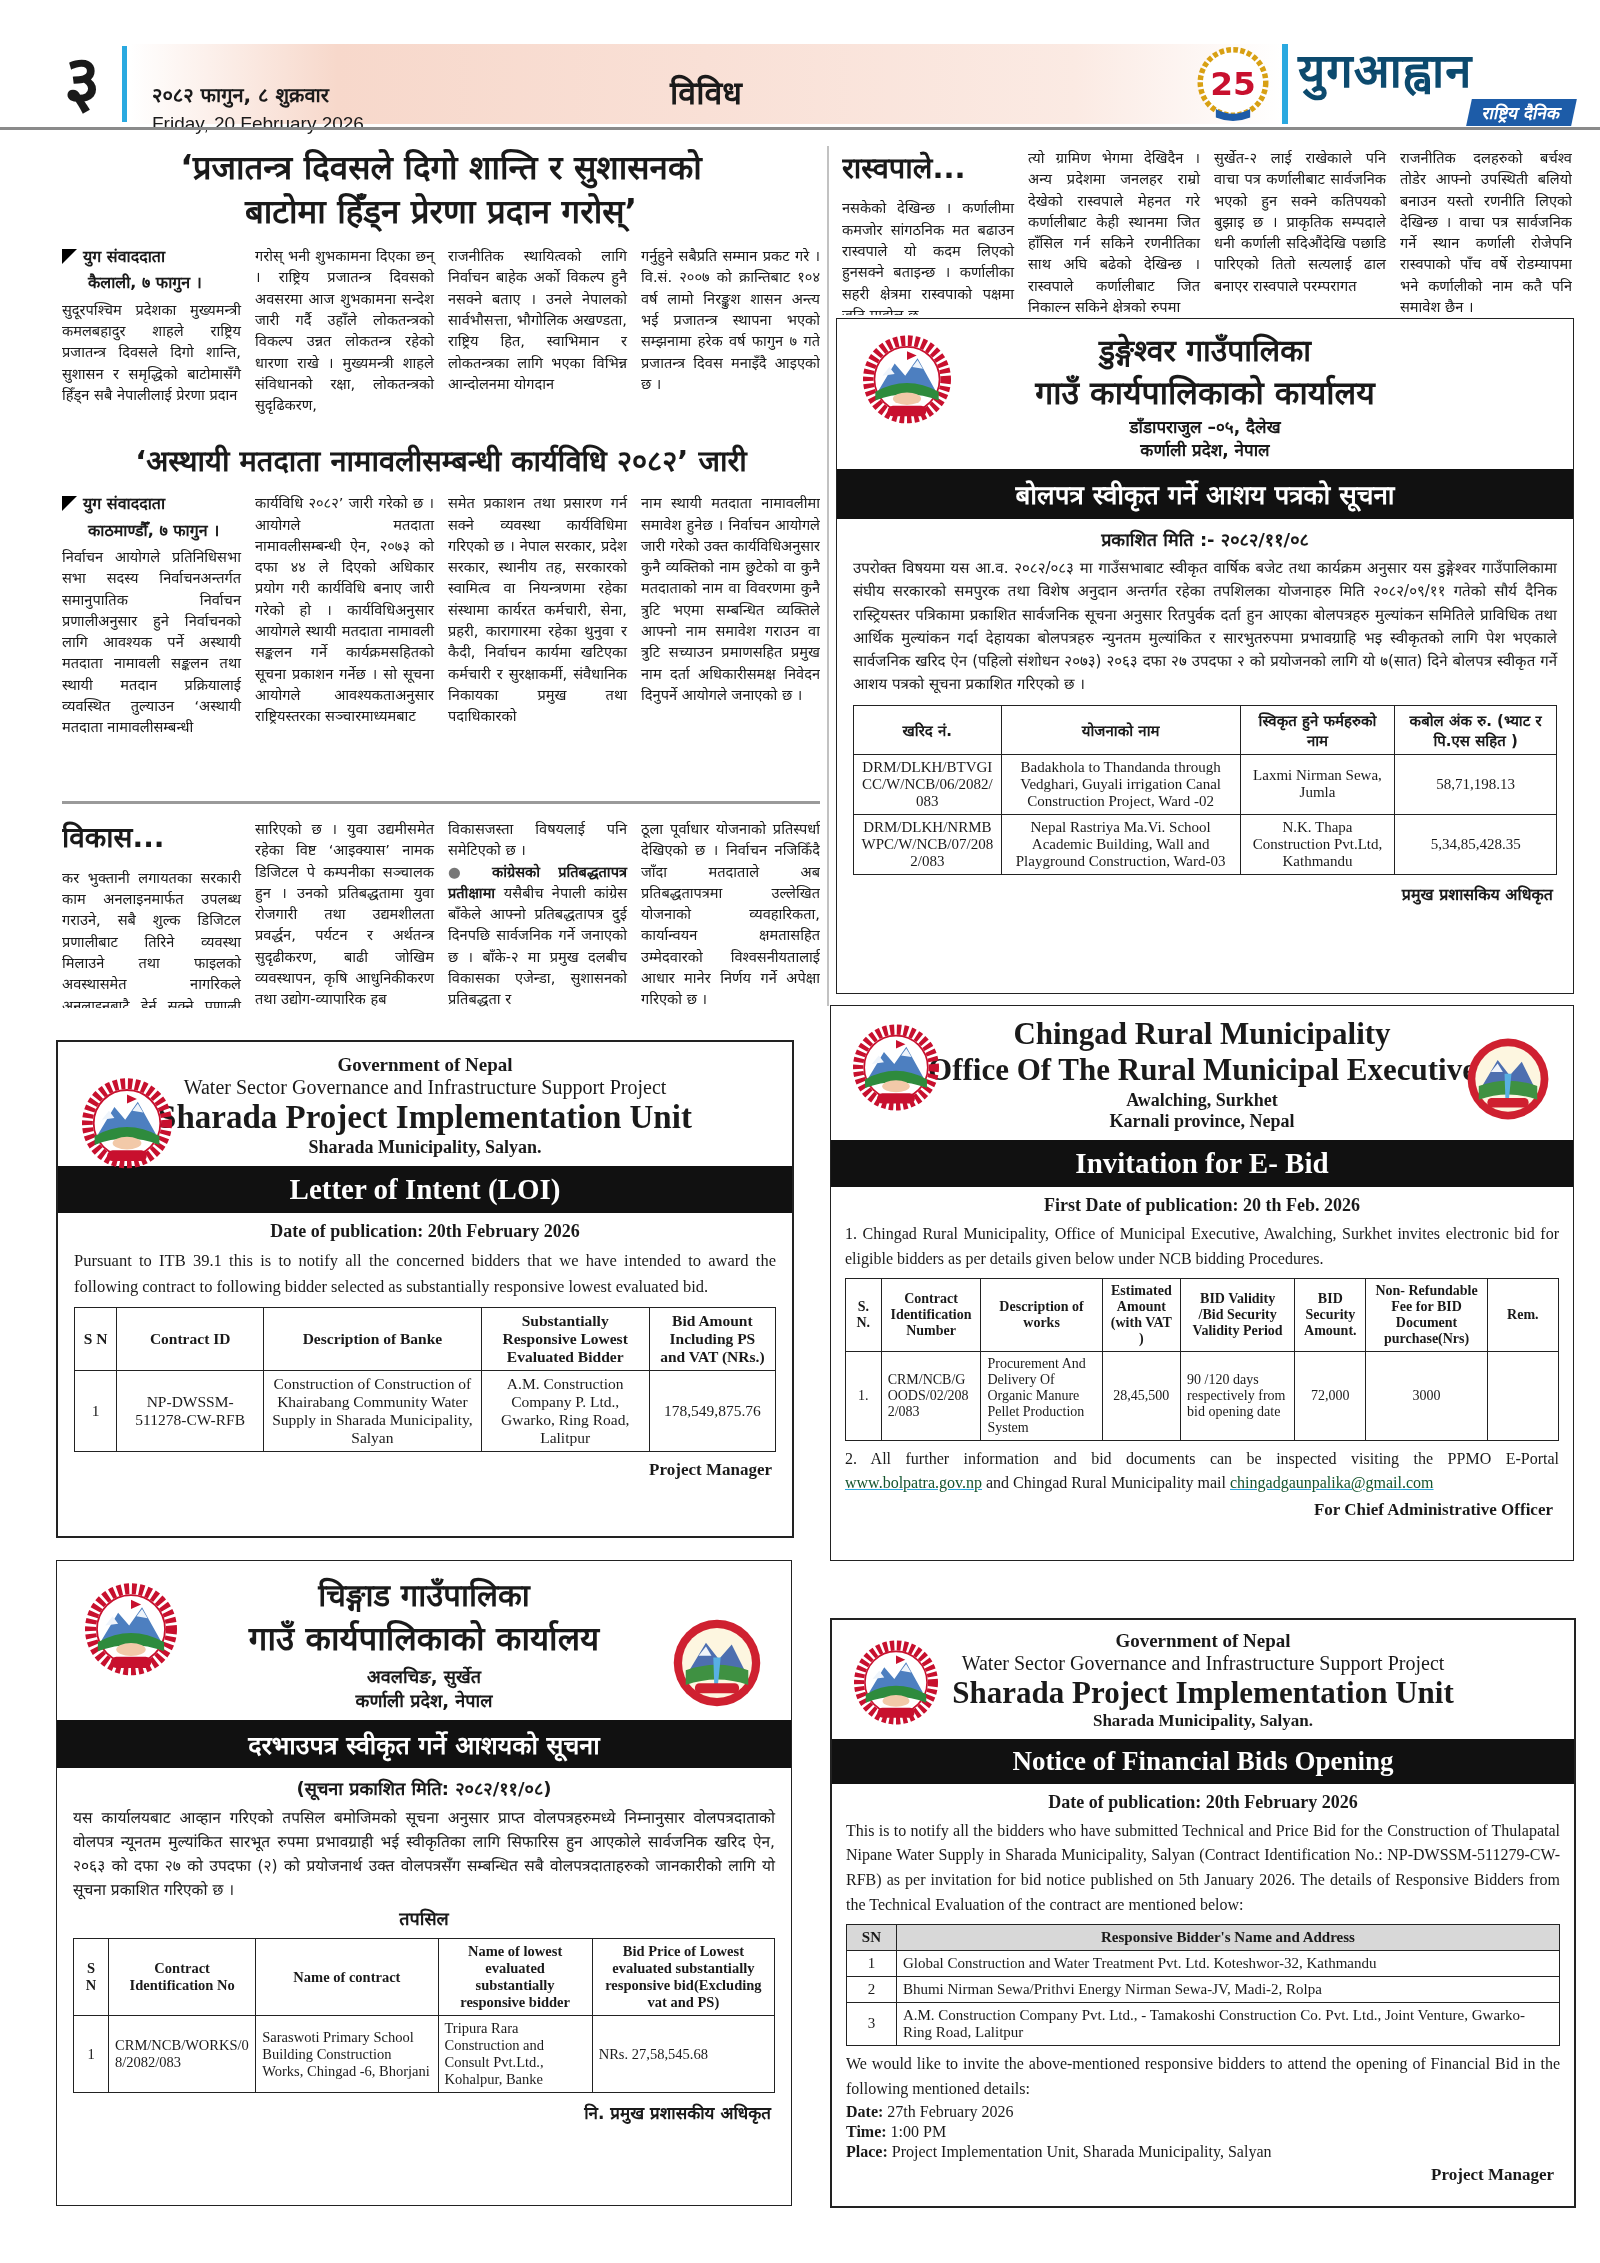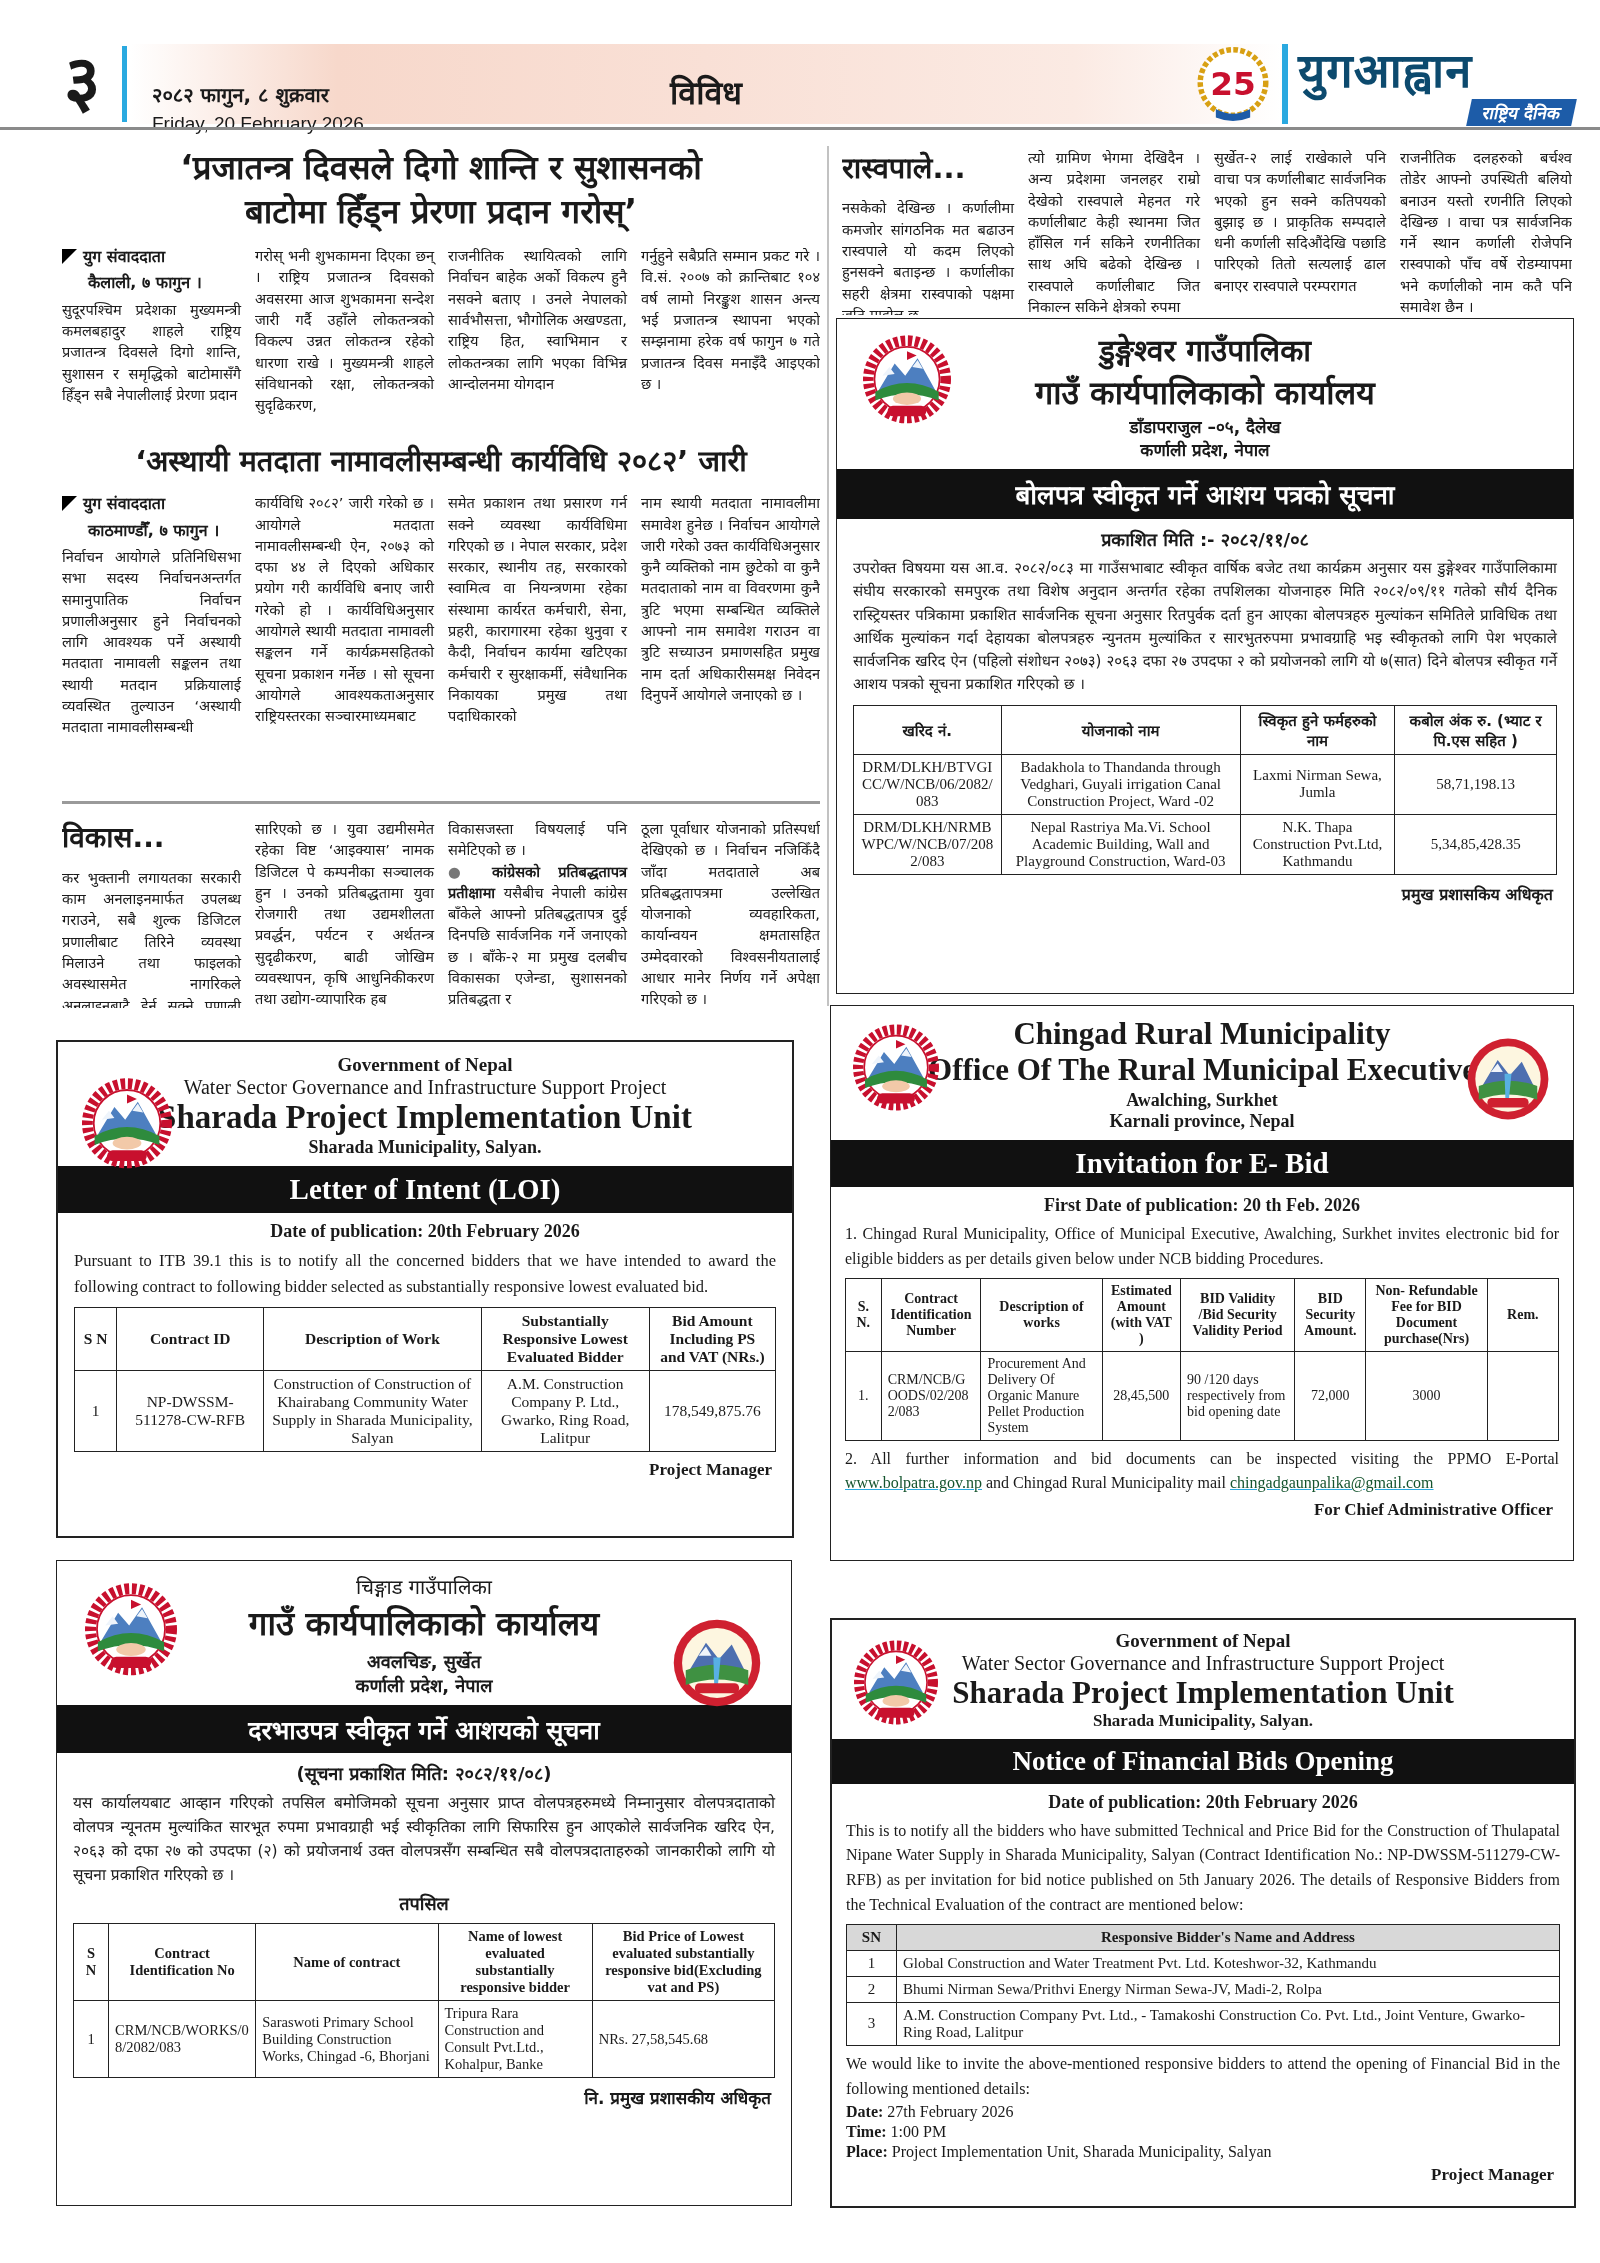--- a/index.html
+++ b/index.html
@@ -236,21 +236,21 @@
           <col style="width:6%">
           <col style="width:21%">
           <col style="width:31%">
           <col style="width:24%">
           <col style="width:18%">
         </colgroup>
       <tbody>
           <tr>
         <th>S N</th>
         <th>Contract ID</th>
-        <th>Description of Work</th>
+        <th>Description of Banke</th>
         <th>Substantially Responsive Lowest Evaluated Bidder</th>
         <th>Bid Amount Including PS and VAT (NRs.)</th>
       </tr>
       <tr>
         <td>1</td>
         <td>NP-DWSSM-511278-CW-RFB</td>
         <td>Construction of Construction of Khairabang Community Water Supply in Sharada Municipality, Salyan</td>
         <td>A.M. Construction Company P. Ltd., Gwarko, Ring Road, Lalitpur</td>
         <td>178,549,875.76</td>
       </tr>
@@ -260,21 +260,21 @@
   </div>
 
   <div class="abs nbox" style="left:56px;top:1560px;width:734px;height:644px">
     <svg class="abs emb" style="left:28px;top:20px" width="92" height="102">
         <use href="#emb-nepal" width="92" height="102"></use>
       </svg>
     <svg class="abs emb" style="right:28px;top:56px" width="92" height="92">
         <use href="#emb-muni" width="92" height="92"></use>
       </svg>
     <div class="ctr np" style="margin-top:12px">
-      <div style="font-size:20px;font-weight:normal">चिङ्गाड गाउँपालिका</div>
+      <div style="font-size:31px;font-weight:bold">चिङ्गाड गाउँपालिका</div>
       <div style="font-size:33px;font-weight:bold">गाउँ कार्यपालिकाको कार्यालय</div>
       <div style="font-size:18px;font-weight:bold;margin-top:4px">अवलचिङ, सुर्खेत</div>
       <div style="font-size:18px;font-weight:bold">कर्णाली प्रदेश, नेपाल</div>
     </div>
     <div class="blackbar np" style="font-size:25px">दरभाउपत्र स्वीकृत गर्ने आशयको सूचना</div>
     <div class="pubdate np">(सूचना प्रकाशित मिति: २०८२/११/०८)</div>
     <div class="bodytxt np" style="font-size:15.5px">यस कार्यालयबाट आव्हान गरिएको तपसिल बमोजिमको सूचना अनुसार प्राप्त वोलपत्रहरुमध्ये निम्नानुसार वोलपत्रदाताको वोलपत्र न्यूनतम मुल्यांकित सारभूत रुपमा प्रभावग्राही भई स्वीकृतिका लागि सिफारिस हुन आएकोले सार्वजनिक खरिद ऐन, २०६३ को दफा २७ को उपदफा (२) को प्रयोजनार्थ उक्त वोलपत्रसँग सम्बन्धित सबै वोलपत्रदाताहरुको जानकारीको लागि यो सूचना प्रकाशित गरिएको छ ।</div>
     <div class="ctr np" style="font-weight:bold;font-size:18px;margin-top:2px">तपसिल</div>
     <table class="ntable" style="font-size:14.5px">
       <colgroup>

